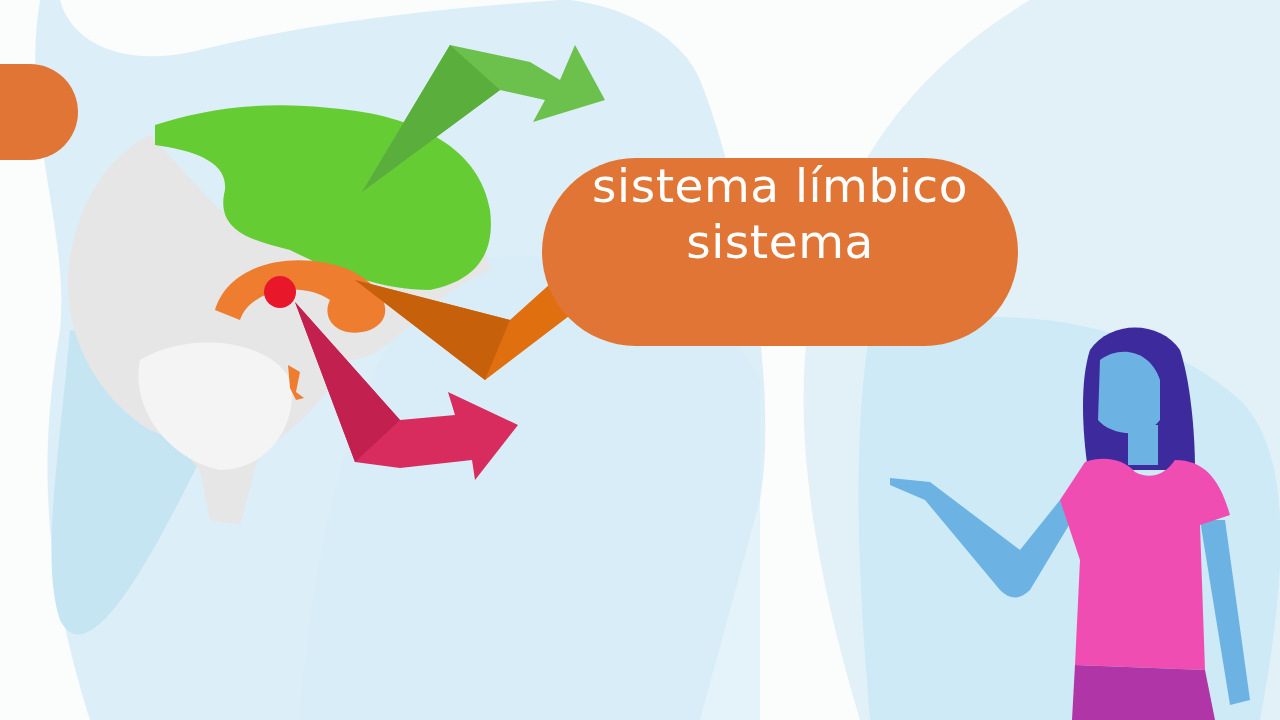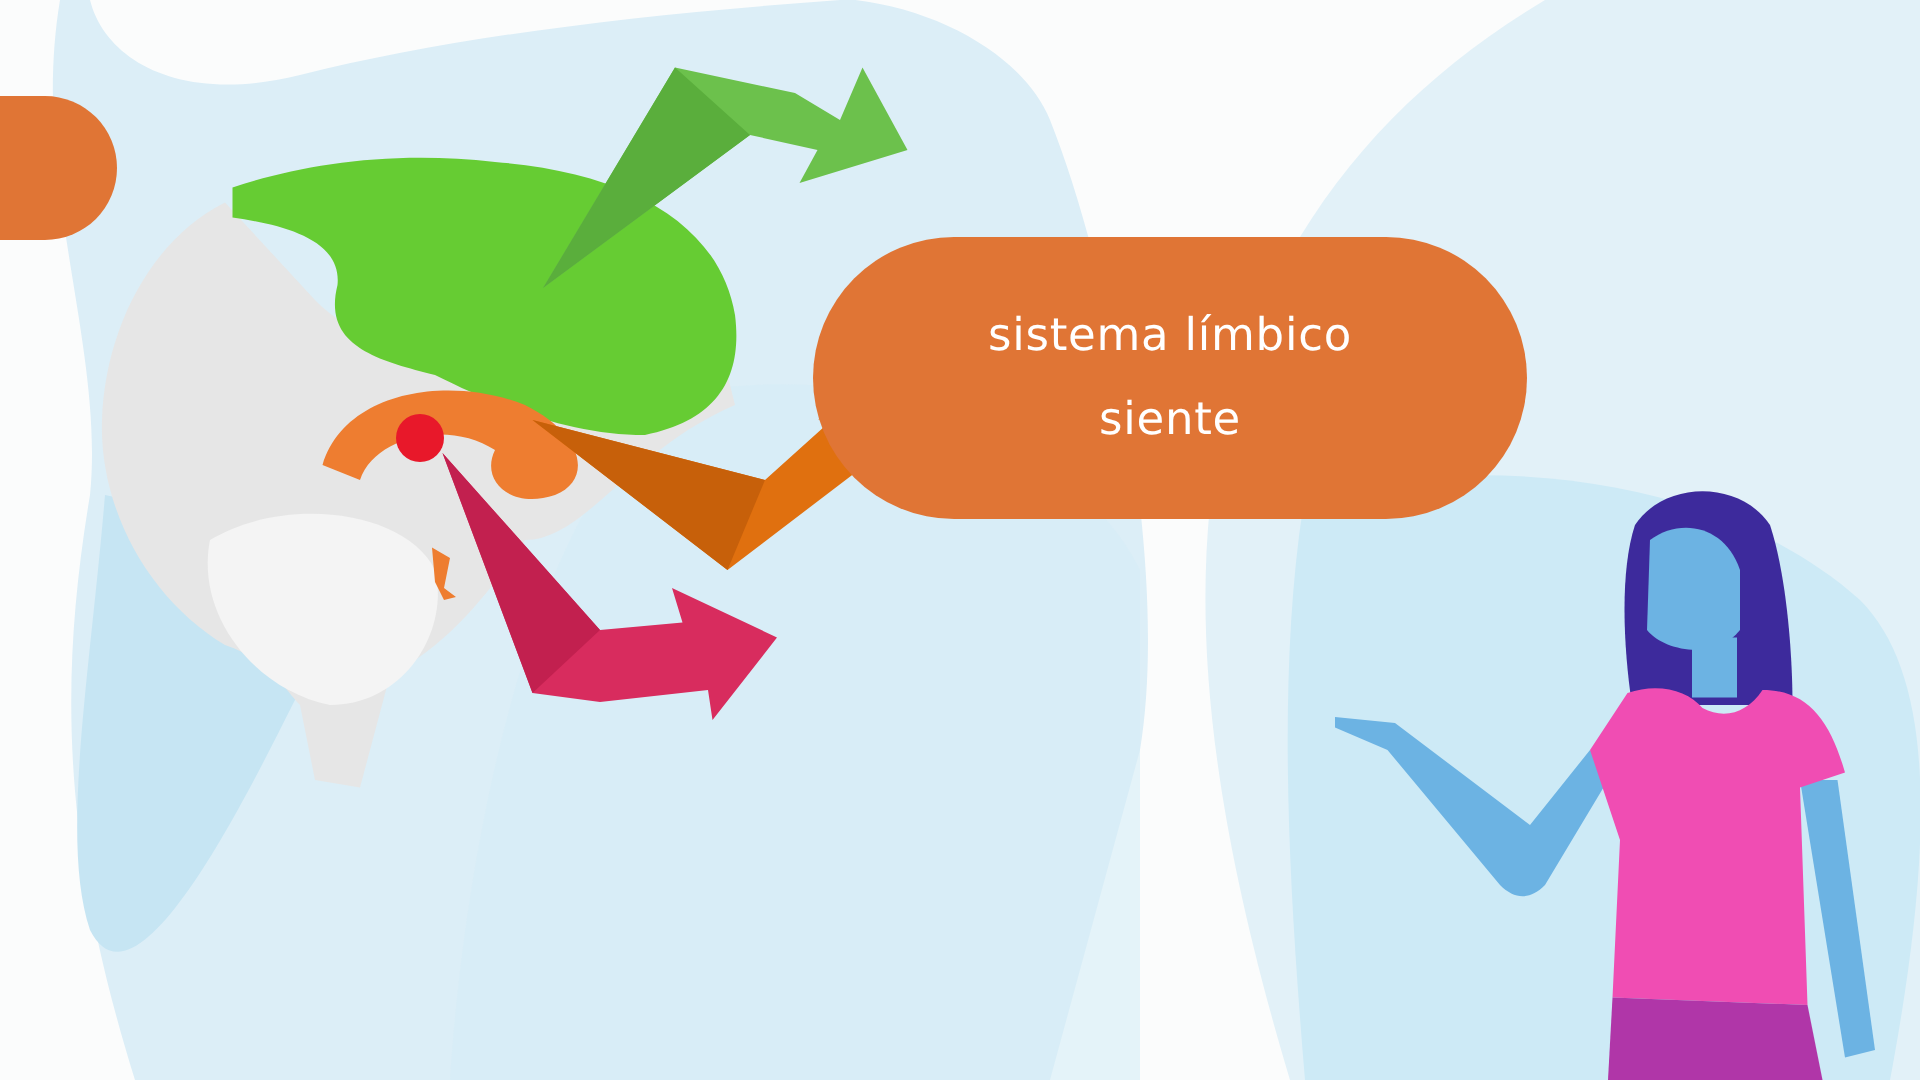--- a/index.html
+++ b/index.html
@@ -1,22 +1,22 @@
 <!DOCTYPE html>
 <html><head>
 <meta charset="utf-8">
 <style>
   html, body { margin:0; padding:0; }
   body { width:1280px; height:720px; overflow:hidden; background:#fbfcfc; position:relative; font-family:"DejaVu Sans", sans-serif; }
   .layer { position:absolute; left:0; top:0; width:1280px; height:720px; }
   .pill {
     position:absolute; left:542px; top:158px; width:476px; height:188px;
     background:#e07535; border-radius:94px;
-    display:flex; flex-direction:column; align-items:center; justify-content:center;
-    color:#ffffff; font-family:"DejaVu Sans", sans-serif; font-size:30px; line-height:56px;
+    display:flex; flex-direction:column; align-items:center; 
+    color:#ffffff; font-family:"DejaVu Sans", sans-serif; font-size:47px; line-height:56px;
     letter-spacing:0.5px;
   }
   .pill span { display:block; text-align:center; }
   .side-tab {
     position:absolute; left:-40px; top:64px; width:118px; height:96px;
     background:#e07535; border-radius:0 48px 48px 0;
   }
 </style>
 </head>
 <body>
@@ -53,21 +53,21 @@
     <path d="M355 280 L510 320 L485 380 Z" fill="#c7600a"></path>
   </g>
   <g>
     <path d="M295 302 L400 420 L455 415 L448 392 L518 425 L475 480 L472 460 L400 468 L355 462 Z" fill="#d82c5e"></path>
     <path d="M295 302 L400 420 L355 462 Z" fill="#c2204f"></path>
   </g>
 </svg>
 
 <div class="pill">
   <span>sistema límbico</span>
-  <span>siente</span>
+  <span>sistema</span>
 </div>
 
 <svg class="layer" viewBox="0 0 1280 720">
   <g>
     <path d="M1090 350 C1110 320 1160 320 1180 350 C1190 380 1195 430 1195 470 L1088 470 C1082 430 1080 380 1090 350 Z" fill="#3d2a9c"></path>
     <path d="M1100 360 C1120 345 1150 350 1160 380 L1160 420 C1145 440 1110 435 1098 420 Z" fill="#6cb3e3"></path>
     <rect x="1128" y="425" width="30" height="40" fill="#6cb3e3"></rect>
     <path d="M890 478 L930 482 L1020 550 L1060 500 L1075 515 L1030 590 C1020 600 1010 600 1000 590 L925 500 L890 485 Z" fill="#6cb3e3"></path>
     <path d="M1200 520 L1225 520 L1250 700 L1230 705 Z" fill="#6cb3e3"></path>
     <path d="M1085 462 C1105 455 1125 460 1135 472 C1150 480 1165 475 1175 460 C1205 460 1220 480 1230 515 L1200 525 L1205 670 L1075 665 L1080 560 L1060 500 Z" fill="#f04db3"></path>

